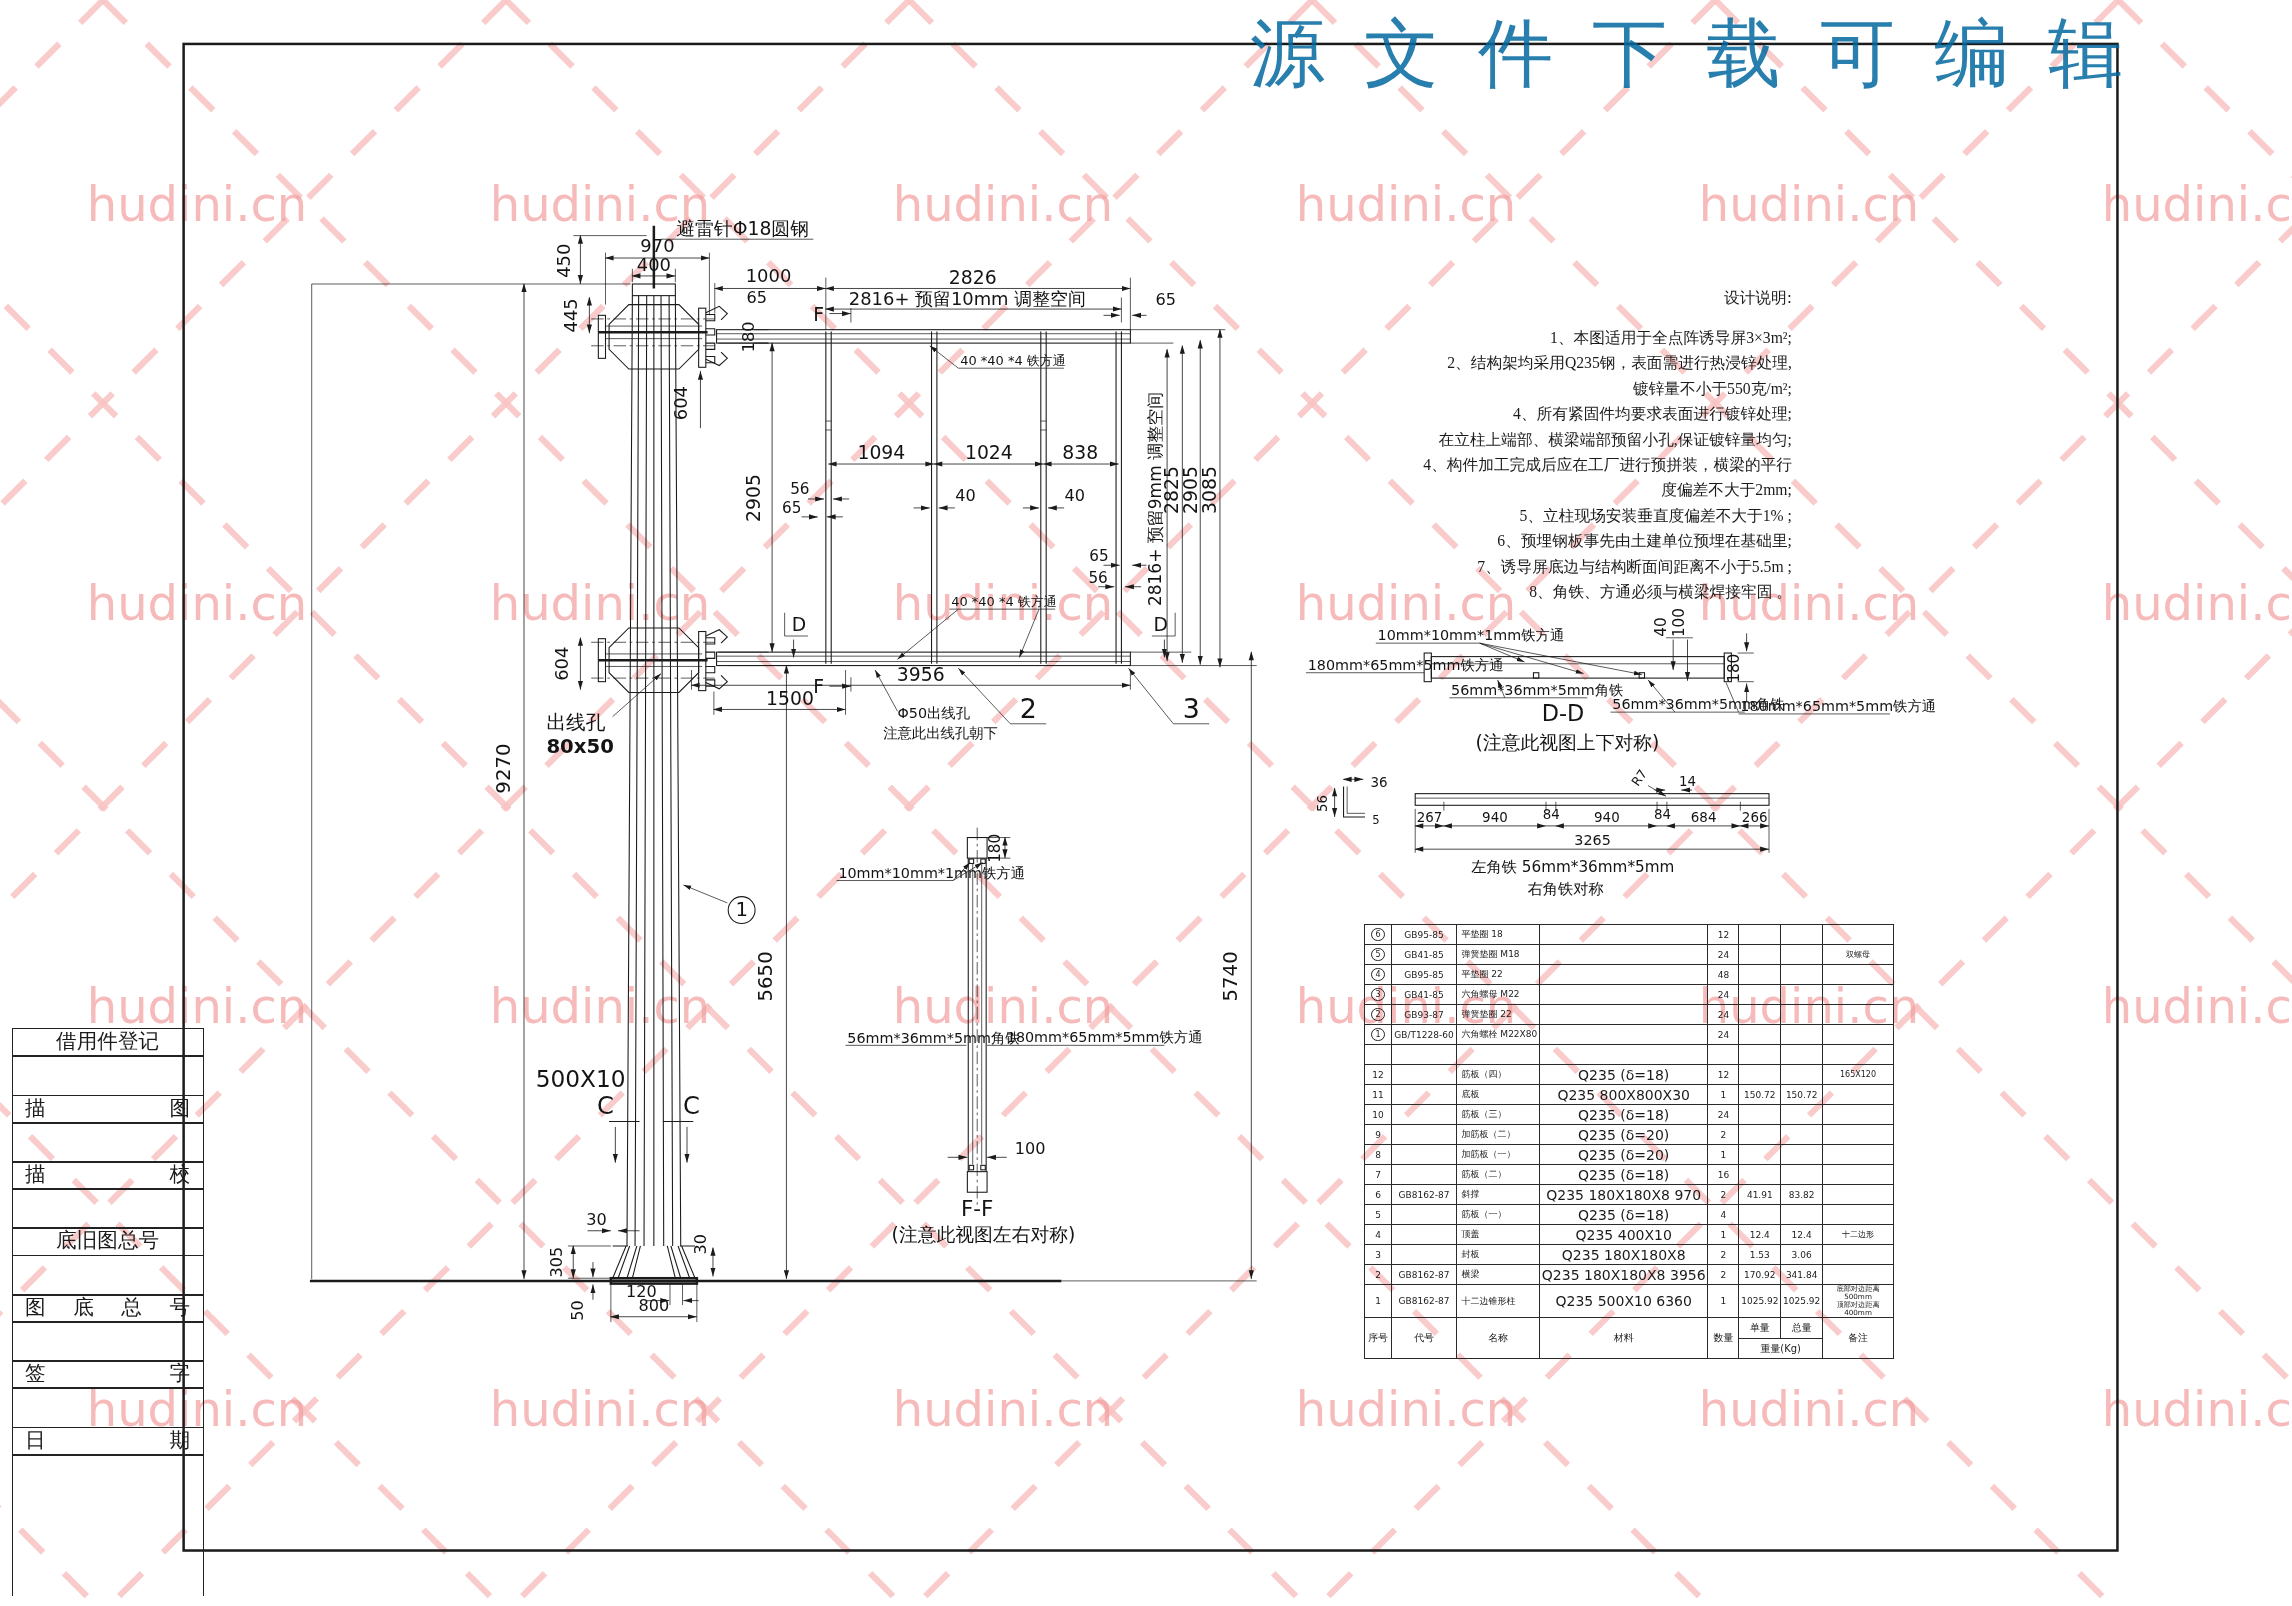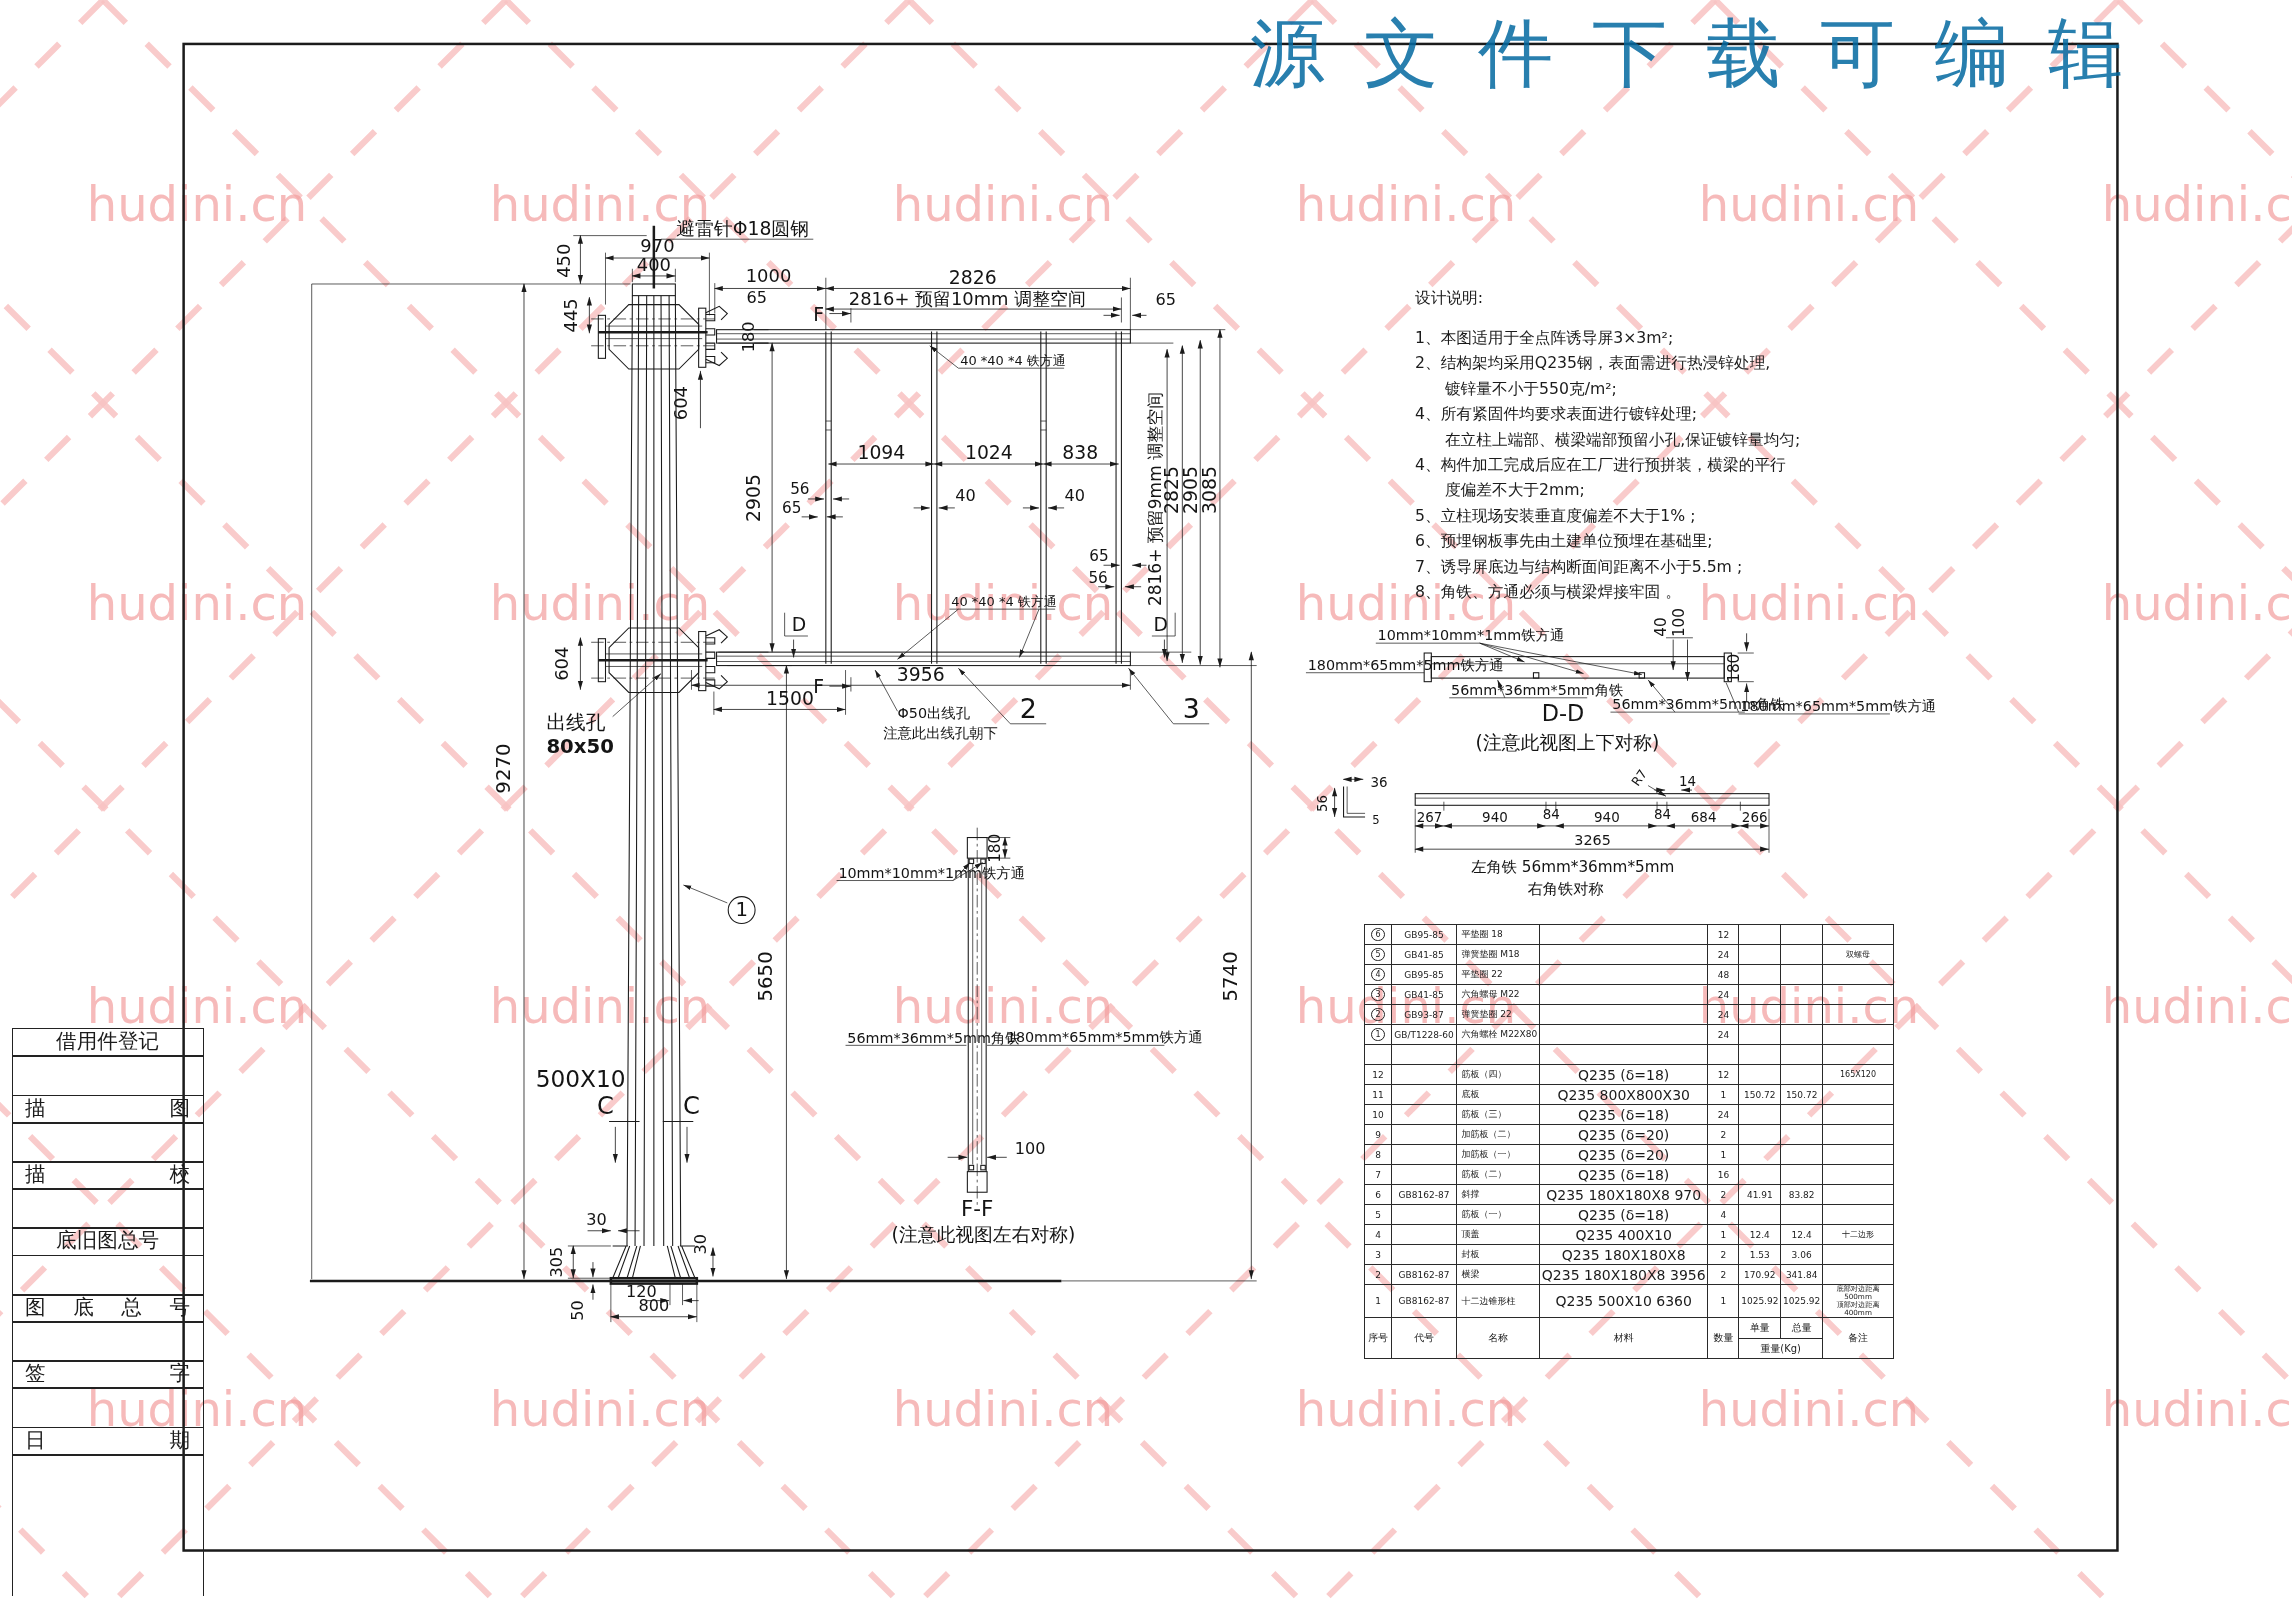--- a/index.html
+++ b/index.html
@@ -11,23 +11,23 @@
   #red-banner{position:absolute;left:1250px;top:3.6px;font-size:75px;letter-spacing:39px;color:#0369a1;opacity:.85;white-space:nowrap;z-index:9;}
   
   #sidebar{position:absolute;left:11.6px;top:1030px;width:172px;z-index:5;}
   .sb-cell{box-sizing:border-box;width:192px;border:1.8px solid #222;margin-top:-1.8px;background:transparent;}
   .sb-label{height:29px;line-height:25px;font-size:20.6px;padding:0 12.5px;}
   .sb-label.spread{text-align:justify;text-align-last:justify;}
   .sb-label.center{text-align:center;padding:0 3.6px;}
   .sb-gap{height:41px;}
   .sb-gap.tall{height:142px;border-bottom:none;}
   
-  #notes{position:absolute;left:1415px;top:288px;z-index:4;font-size:15.7px;}
+  #notes{position:absolute;left:1415px;top:288px;z-index:4;font-size:15.7px;text-align:right;}
   #notes .title{margin-bottom:16px;}
-  #notes .nline{line-height:25.4px;white-space:pre;}
+  #notes .nline{line-height:25.4px;white-space:pre;font-family:Liberation Serif, serif;}
   
   #parts{position:absolute;left:1364px;top:924px;border-collapse:collapse;z-index:6;table-layout:fixed;background:transparent;}
   #parts td{border:1.3px solid #2a2a2a;font-size:9px;padding:0 1.8px;overflow:hidden;white-space:nowrap;height:19px;text-align:center;}
   #parts td.lft{text-align:left;padding-left:4.5px;}
   #parts td.mat{font-size:14px;}
   #parts td.rmk{font-size:8px;}
   #parts td.rmk2{font-size:7.2px;line-height:8px;white-space:normal;}
   #parts .hd td{font-size:9.9px;height:19.7px;}
   .circ{display:inline-block;width:11.6px;height:11.6px;line-height:11.6px;border:0.9px solid #222;border-radius:50%;font-size:8px;text-align:center;}
   

